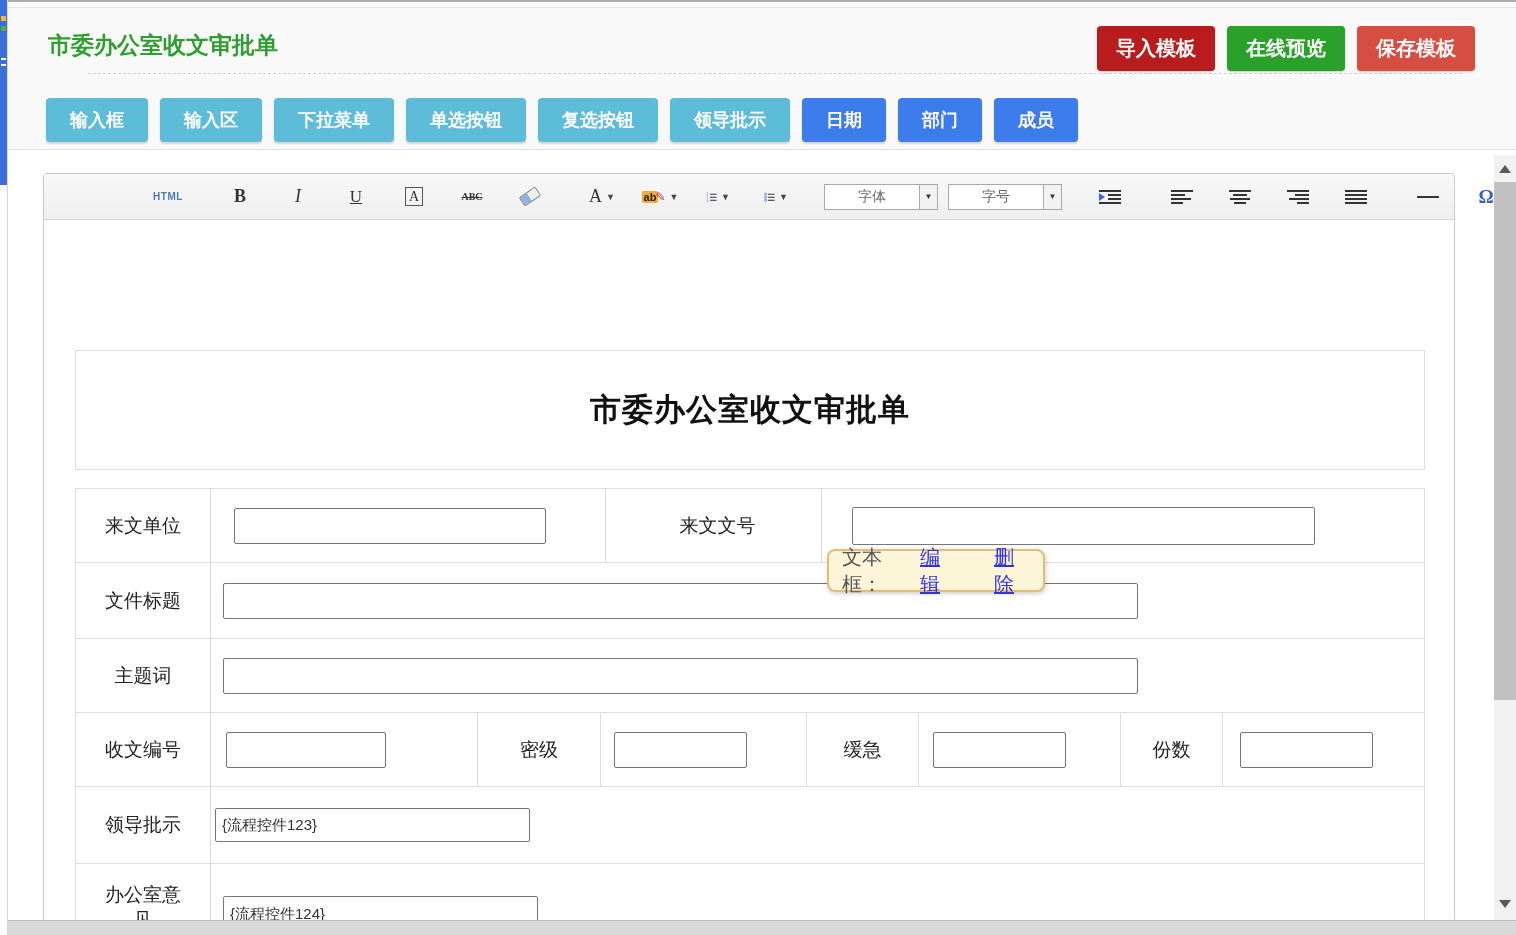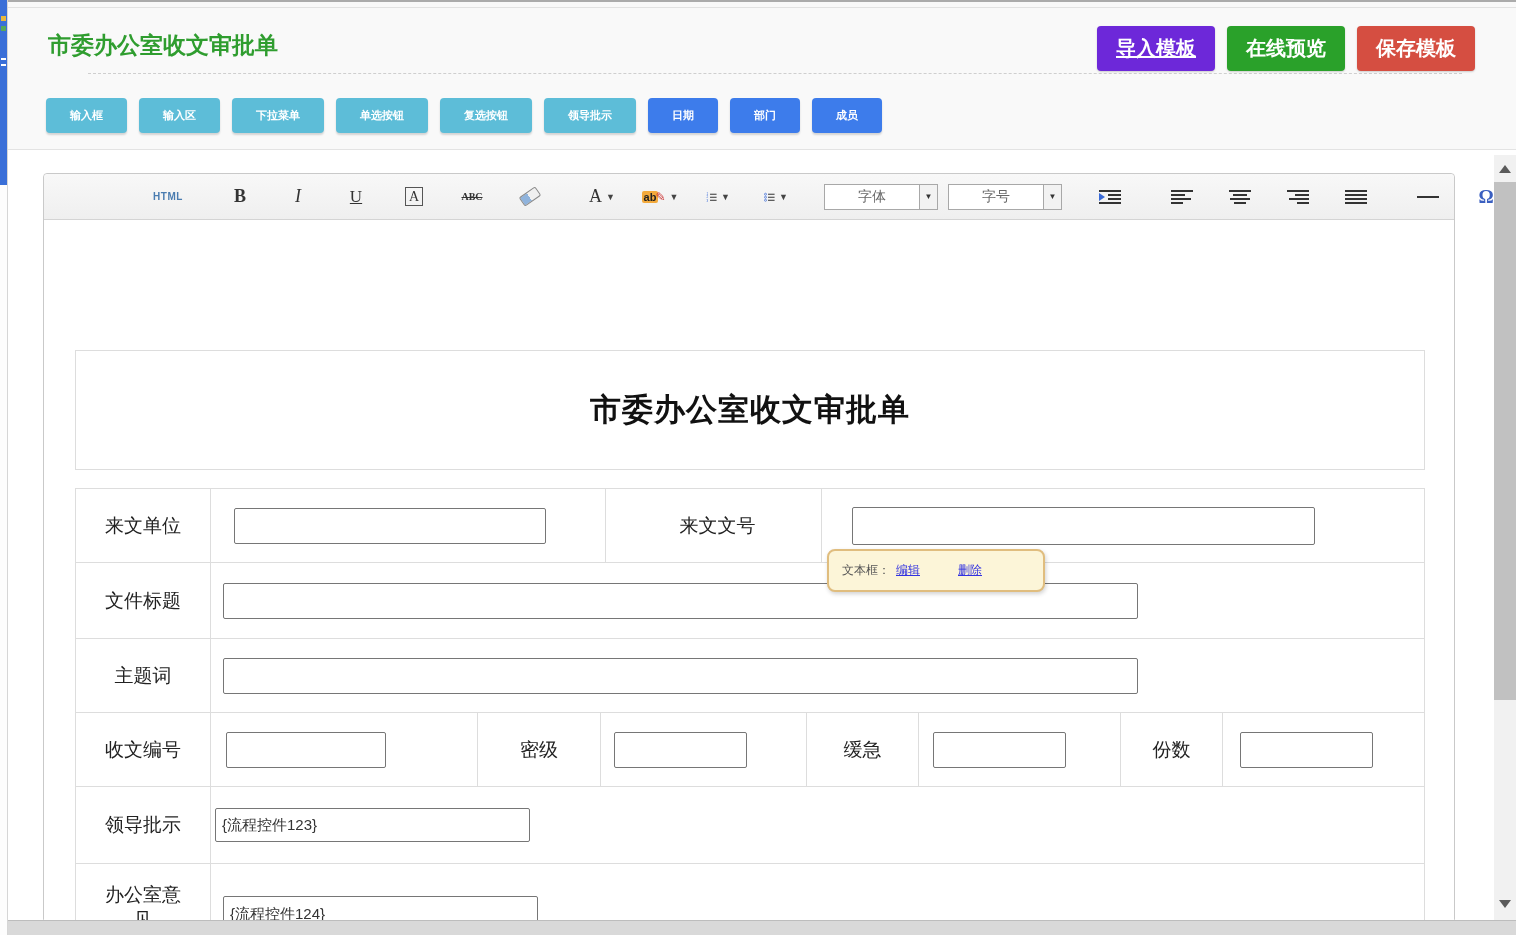--- a/index.html
+++ b/index.html
@@ -18,26 +18,26 @@
   .edge-speck4 { position:absolute; left:1px; top:64px; width:5px; height:2px; background:#ffffff; }
 
   
   .header { position:absolute; left:0; top:2px; width:1516px; height:148px; background:#f9f9f9; border-bottom:1px solid #e3e3e3; }
   .page-title { position:absolute; left:48px; top:28px; font-family:"Liberation Serif", serif;
                 font-weight:bold; font-size:23px; color:#2f9d2f; }
   .dashline { position:absolute; left:88px; top:71px; width:1374px; border-top:1px dashed #cfcfcf; }
   .actions { position:absolute; left:1097px; top:24px; display:flex; gap:12px; }
   .btn { border:none; cursor:pointer; color:#fff; font-family:"Liberation Serif", serif; font-weight:bold;
          font-size:20px; padding:9px 19px; border-radius:4px; box-shadow:0 1px 2px rgba(0,0,0,.18); }
-  .btn-import { background:#6d28d9;text-decoration:underline; }
+  .btn-import { background:#b91c1c; }
   .btn-preview { background:#2aa12a; }
   .btn-save { background:#d54e41; }
   .widgets { position:absolute; left:46px; top:96px; display:flex; gap:12px; }
   .wbtn { border:none; cursor:pointer; color:#fff; font-family:"Liberation Serif", serif; font-weight:bold;
-          font-size:11px; padding:10px 24px; border-radius:4px; box-shadow:0 2px 2px rgba(0,0,0,.15); }
+          font-size:18px; padding:10px 24px; border-radius:4px; box-shadow:0 2px 2px rgba(0,0,0,.15); }
   .wbtn.light { background:#5dbdd8; }
   .wbtn.dark { background:#3d7ceb; }
 
   
   .editor { position:absolute; left:43px; top:173px; width:1412px; height:747px;
             border:1px solid #c9c9c9; border-radius:4px 4px 0 0; background:#fff; }
   .toolbar { height:46px; background:linear-gradient(#f8f8f8,#efefef); border-bottom:1px solid #d4d4d4;
              border-radius:4px 4px 0 0; display:flex; align-items:center; padding-left:95px; }
   .tbi { display:inline-flex; align-items:center; justify-content:center; height:28px; min-width:24px;
          margin:0 17px; cursor:pointer; color:#333; }
@@ -73,21 +73,21 @@
   .fcell { border-right:1px solid #ddd; display:flex; align-items:center; }
   .fcell:last-child { border-right:none; flex:1; }
   .flabel { justify-content:center; font-size:19px; color:#222; text-align:center; }
   .inp { border:1px solid #767676; border-radius:2px; background:#fff; font-size:15px; color:#333;
          padding:0 6px; font-family:"Liberation Sans",sans-serif; }
 
   
   .ctl-tooltip { position:absolute; left:783px; top:329px; width:218px; height:43px; background:#fcf5d8;
                  border:2px solid #e0bd7e; border-radius:8px; box-shadow:1px 2px 4px rgba(0,0,0,.18);
                  display:flex; align-items:center; padding:0 13px; z-index:20;
-                 font-family:"Liberation Serif",serif; font-size:12px; color:#555; }
+                 font-family:"Liberation Serif",serif; font-size:20px; color:#555; }
   .ctl-tooltip a { color:#3232e0; text-decoration:underline; cursor:pointer; }
   .tt-edit { margin-left:6px; }
   .tt-del { margin-left:38px; }
 
   
   .vscroll { position:absolute; left:1494px; top:155px; width:22px; height:765px; background:#f1f1f1; }
   .varrow-up { position:absolute; left:5px; top:10px; width:0; height:0;
                border-left:6px solid transparent; border-right:6px solid transparent; border-bottom:8px solid #5a5a5a; }
   .vthumb { position:absolute; left:0; top:27px; width:22px; height:518px; background:#c1c1c1; }
   .varrow-down { position:absolute; left:5px; bottom:12px; width:0; height:0;

